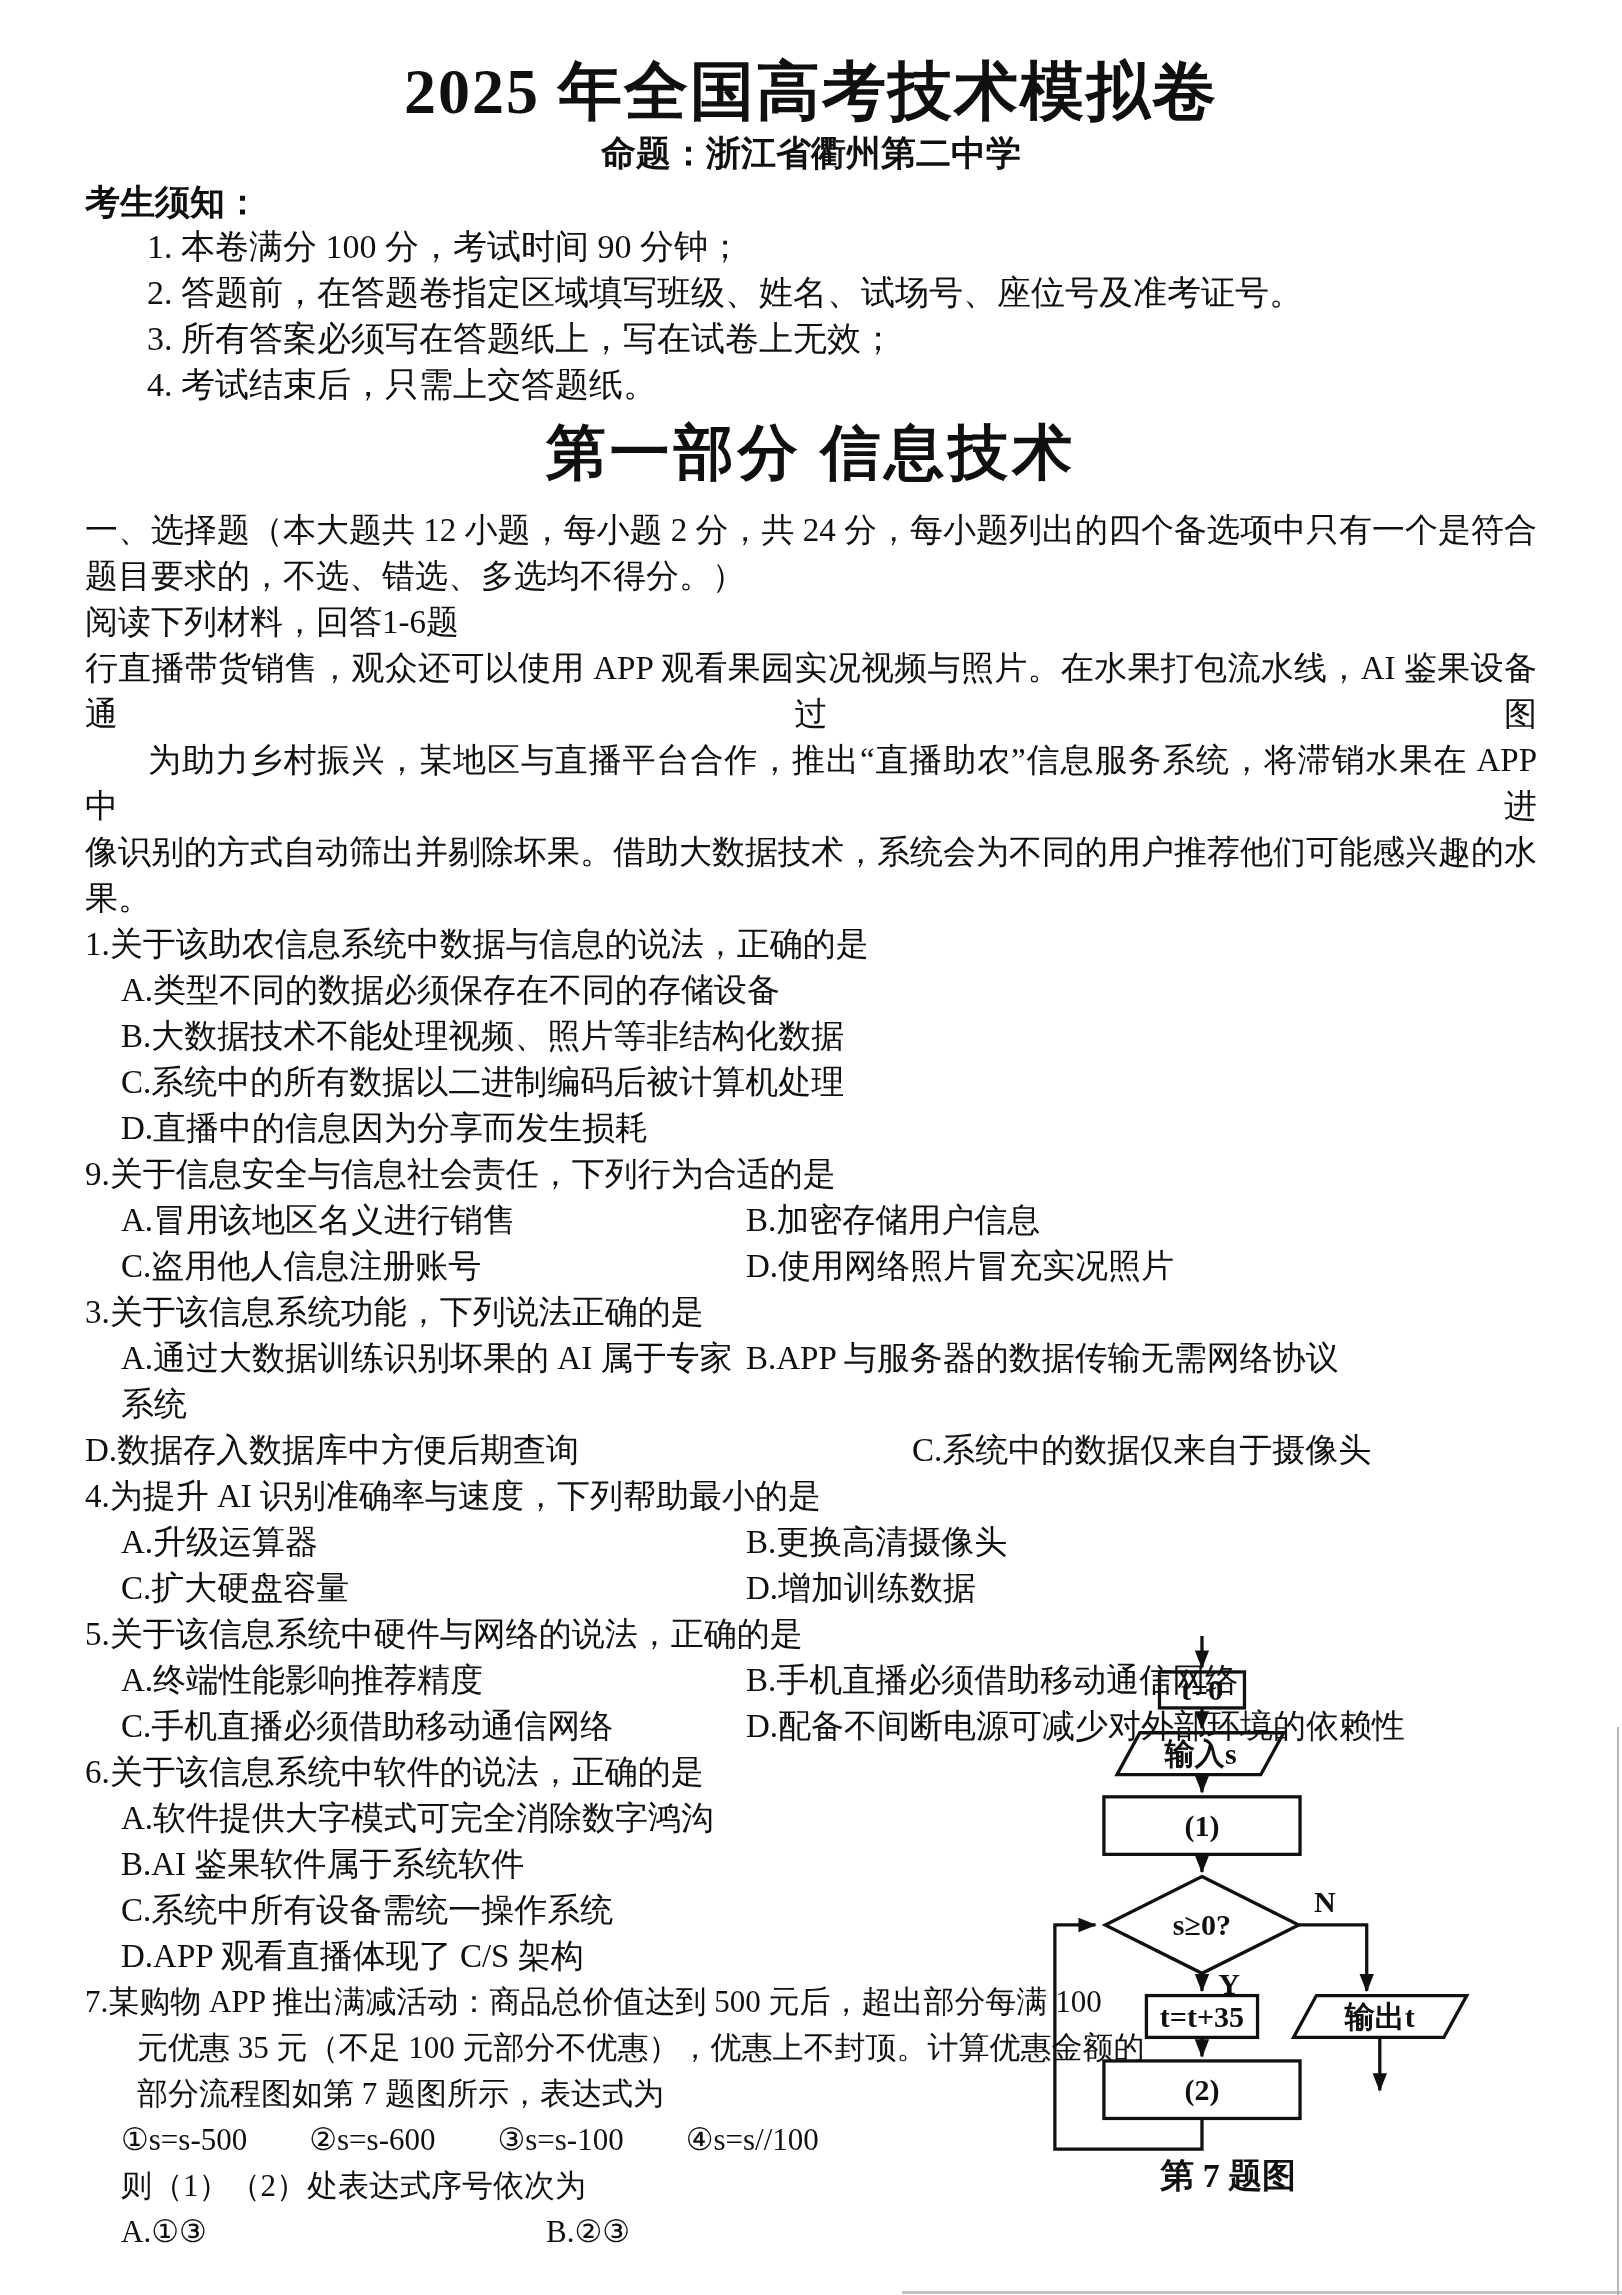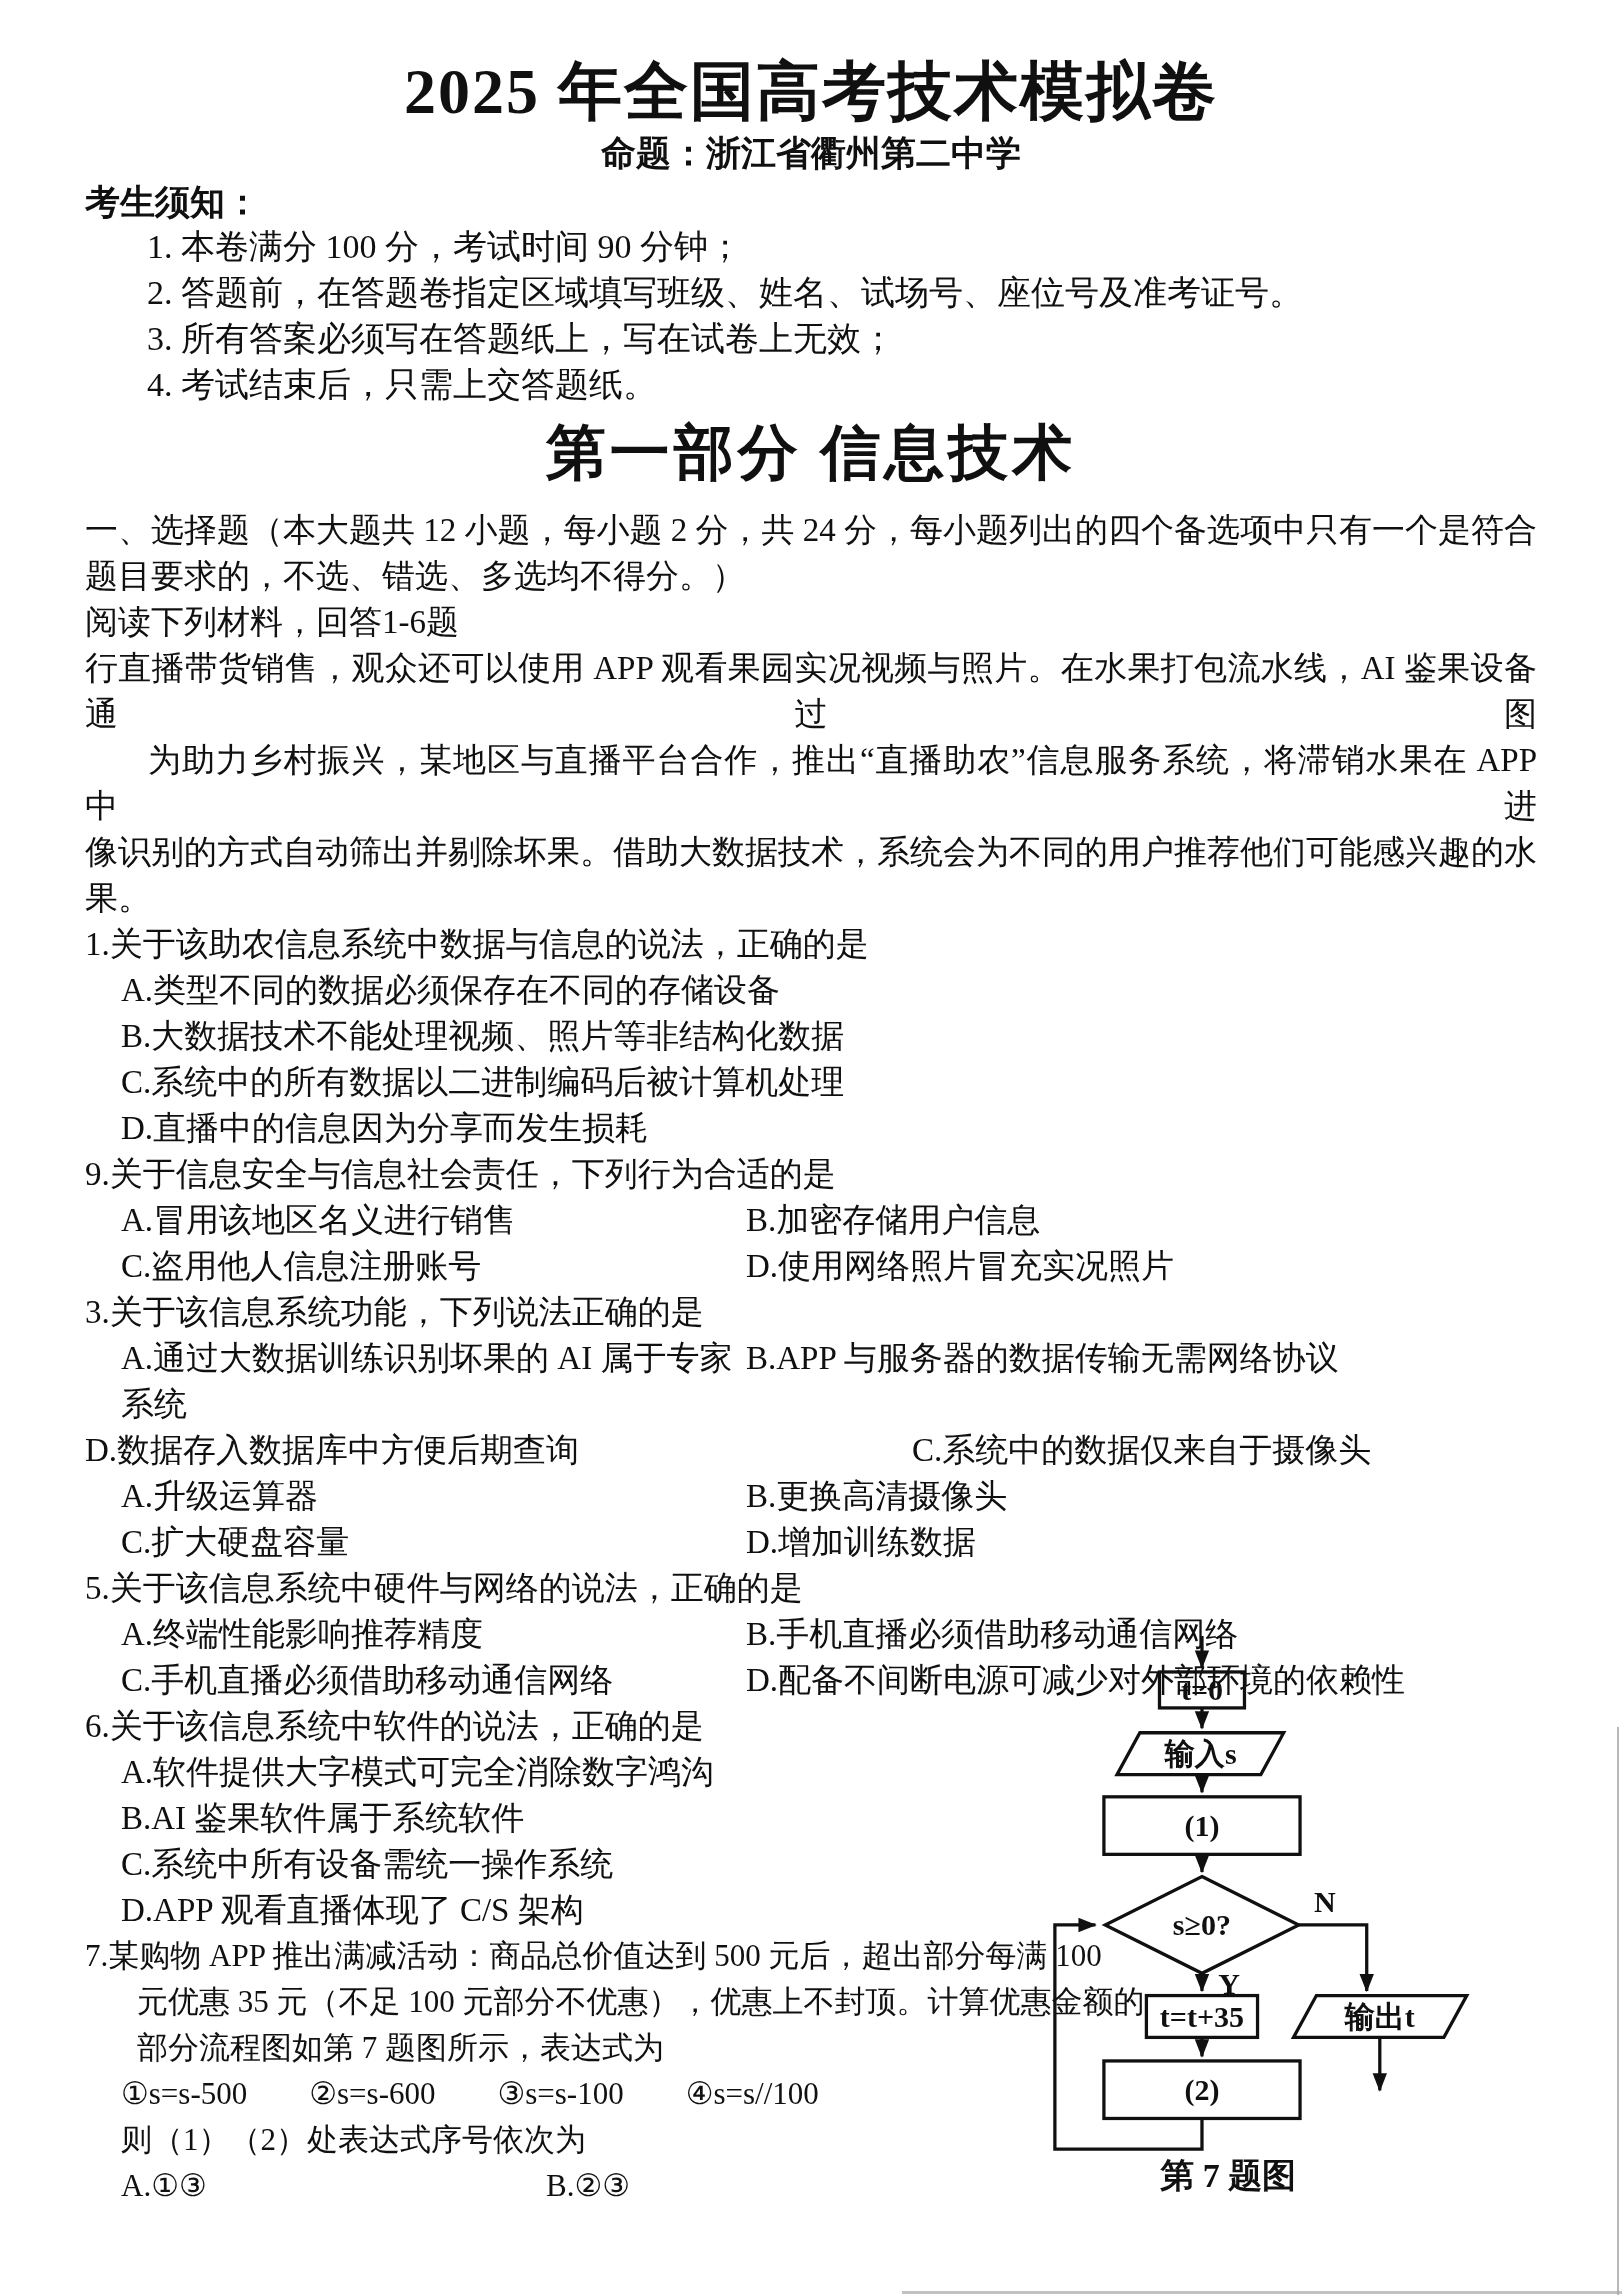--- a/index.html
+++ b/index.html
@@ -148,20 +148,21 @@
       <div class="bodyline col1">A.通过大数据训练识别坏果的 AI 属于专家系统</div>
       <div class="bodyline col2">B.APP 与服务器的数据传输无需网络协议</div>
     </div>
     <div class="opt-row">
       <div class="bodyline col2">D.数据存入数据库中方便后期查询</div>
       <div class="bodyline col1">C.系统中的数据仅来自于摄像头</div>
     </div>
   </div>
 
   <div>
+    <div class="bodyline">4.为提升 AI 识别准确率与速度，下列帮助最小的是</div>
     <div class="opt-row">
       <div class="bodyline col1">A.升级运算器</div>
       <div class="bodyline col2">B.更换高清摄像头</div>
     </div>
     <div class="opt-row">
       <div class="bodyline col1">C.扩大硬盘容量</div>
       <div class="bodyline col2">D.增加训练数据</div>
     </div>
   </div>
 

